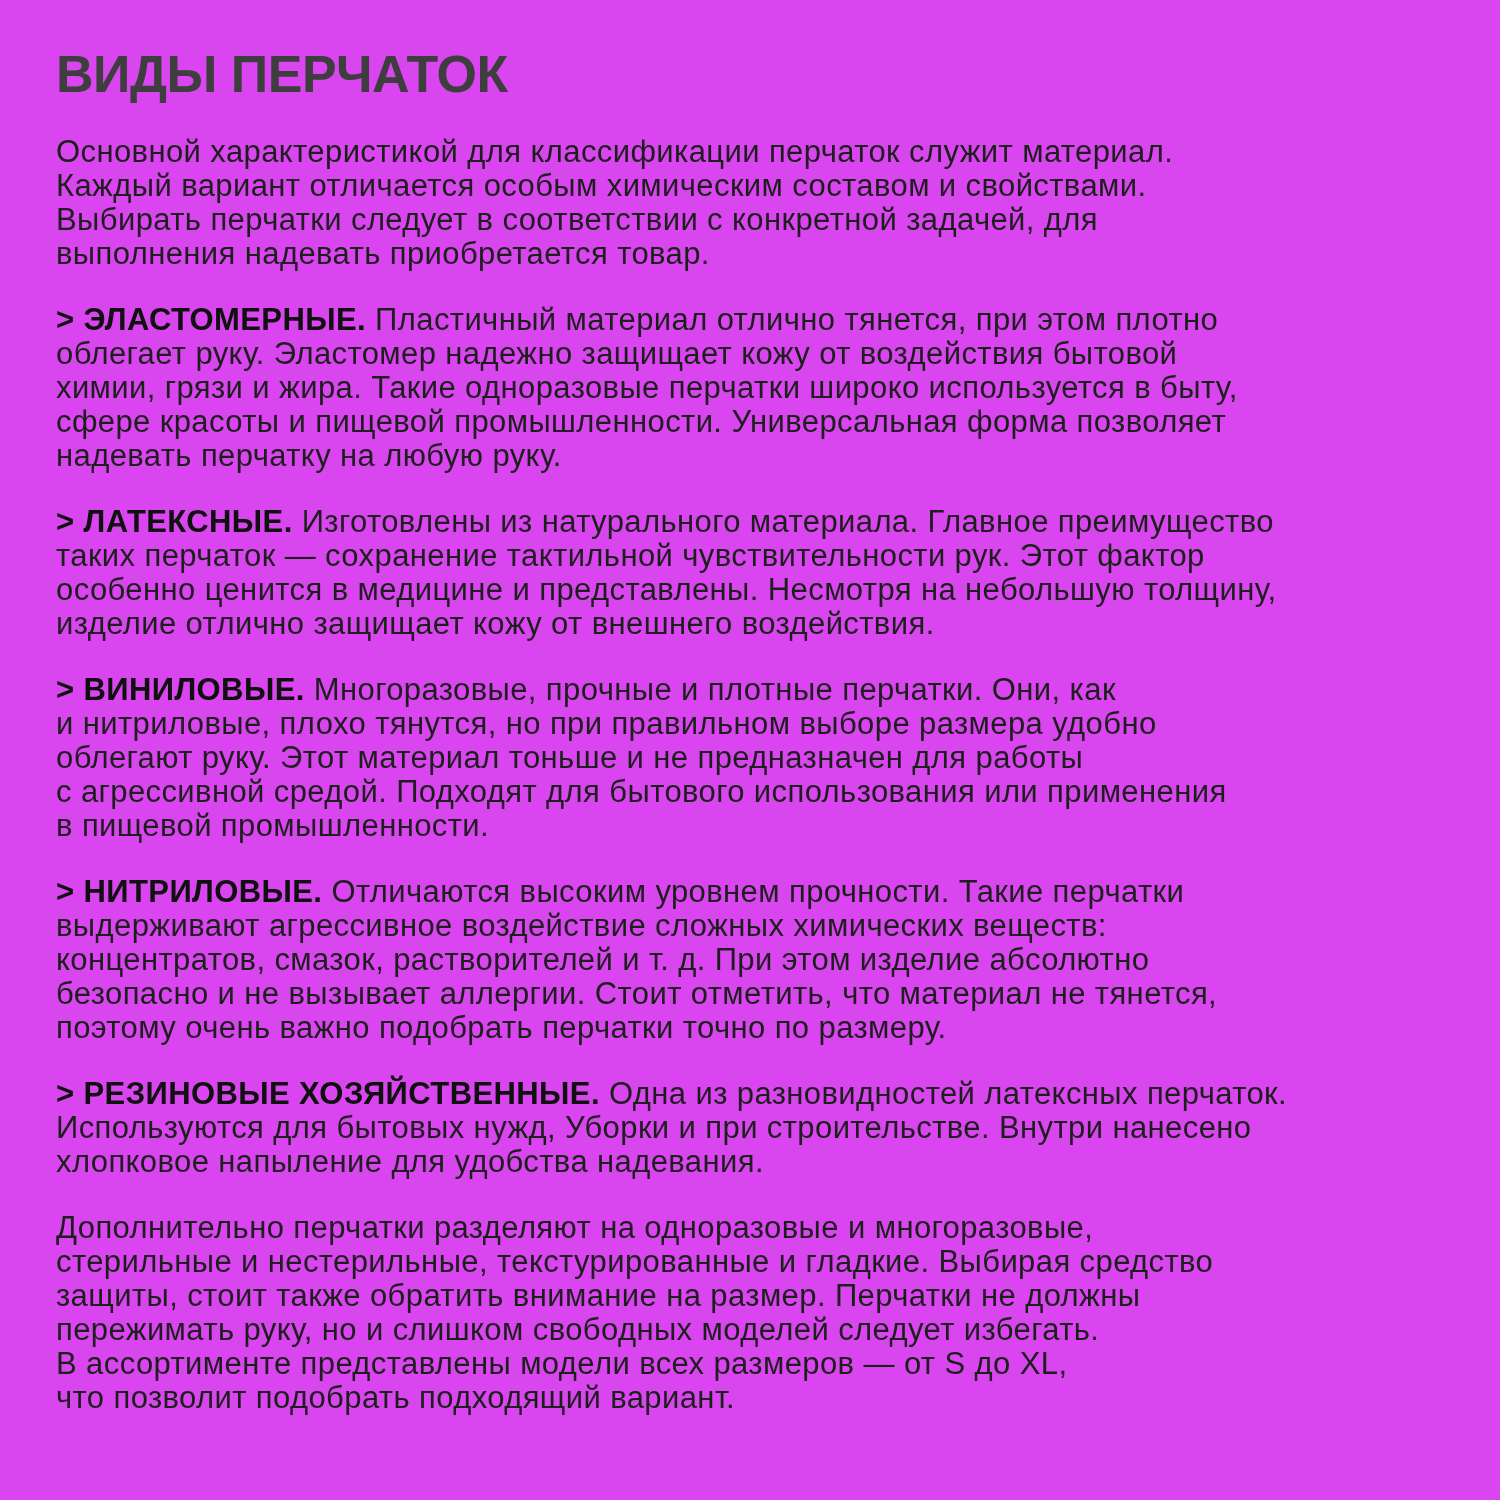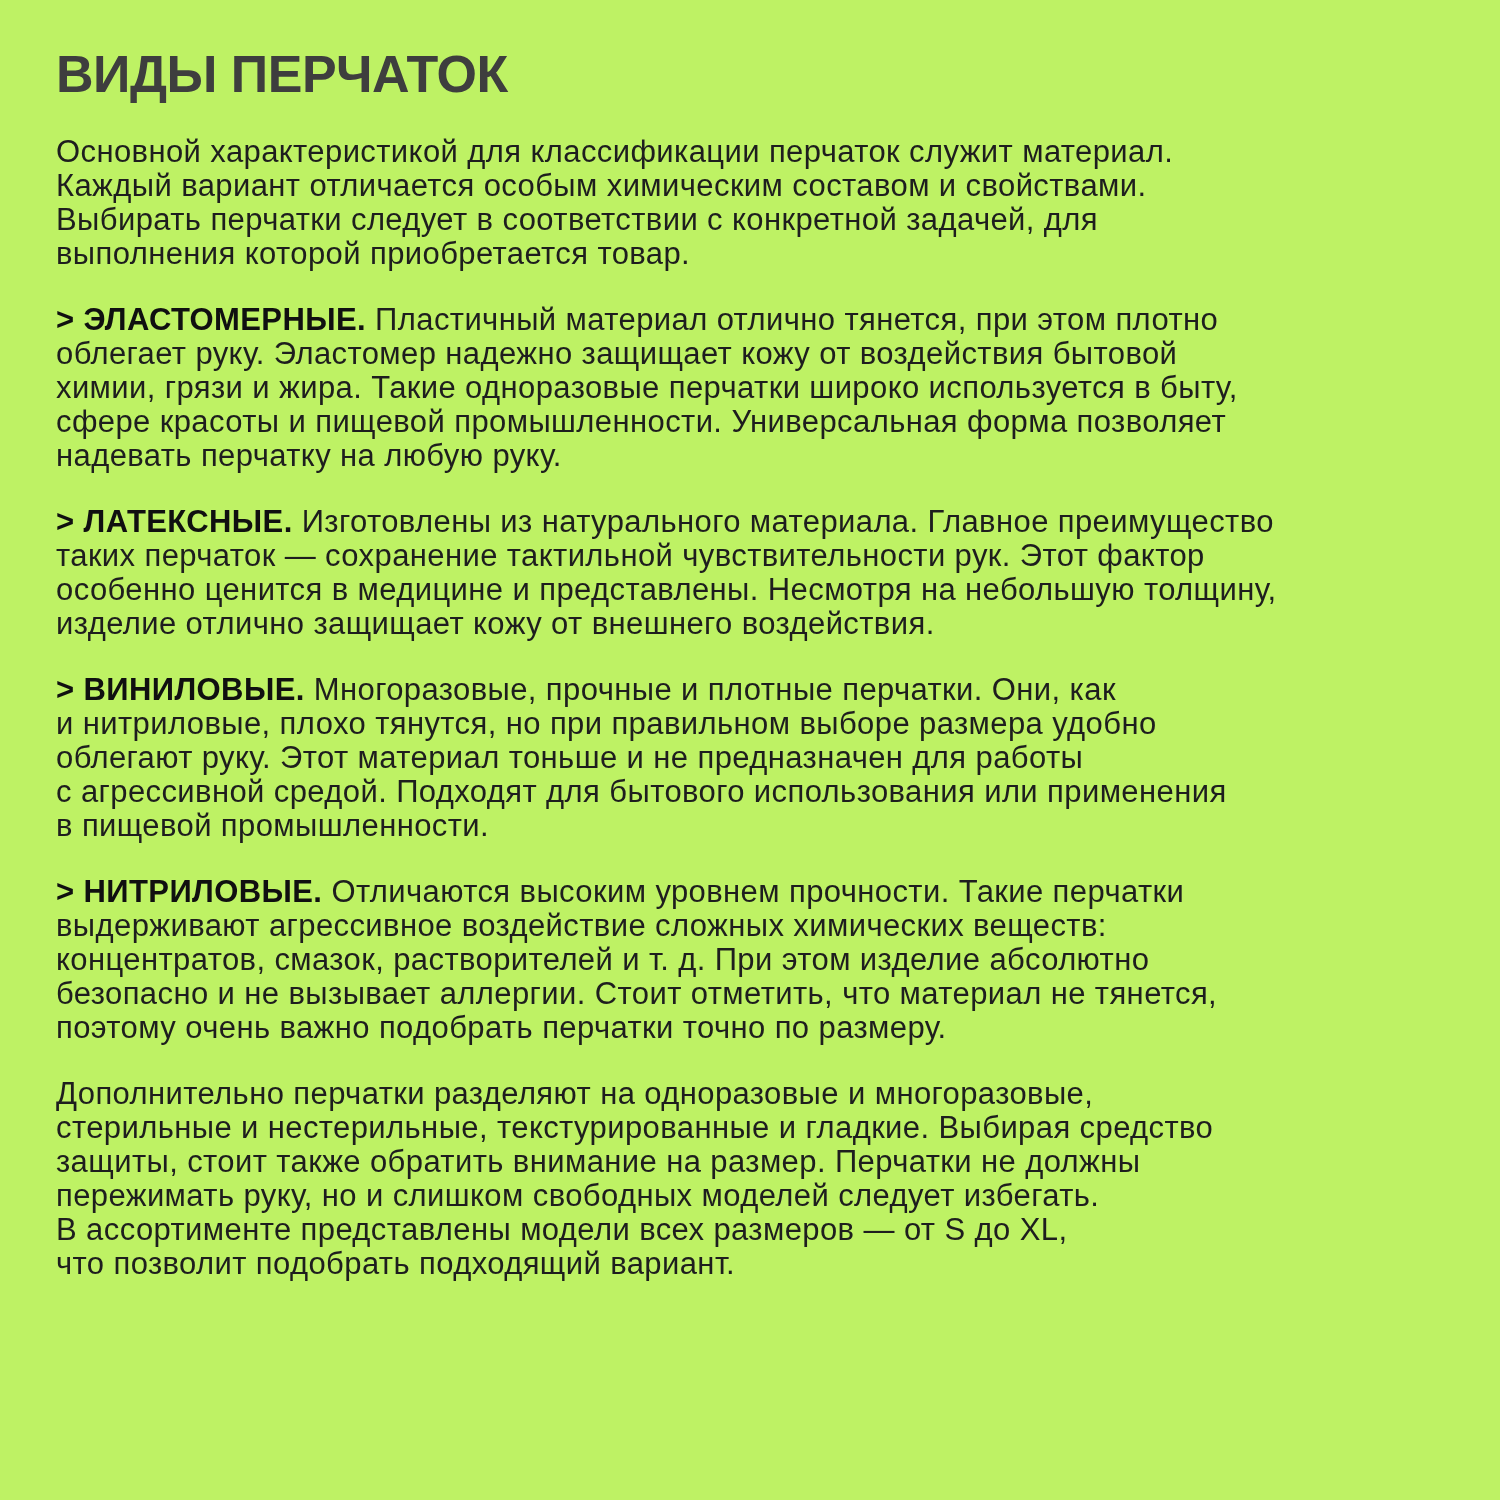--- a/index.html
+++ b/index.html
@@ -4,21 +4,21 @@
 <style>
   html, body {
     margin: 0;
     padding: 0;
     background: #ffffff;
   }
   .page {
     position: relative;
     width: 1500px;
     height: 1500px;
-    background: #bef264;
+    background: #d946ef;
     overflow: hidden;
     box-sizing: border-box;
     padding: 46px 40px 0 56px;
     font-family: "Liberation Sans", "DejaVu Sans", sans-serif;
   }
   .doc-title {
     margin: 0 0 32px 0;
     font-size: 52px;
     line-height: 57px;
     font-weight: 800;
@@ -39,39 +39,42 @@
   }
 </style>
 </head>
 <body>
 
 <main class="page">
     <h1 class="doc-title">ВИДЫ ПЕРЧАТОК</h1>
     <p class="para">Основной характеристикой для классификации перчаток служит материал.
 Каждый вариант отличается особым химическим составом и свойствами.
 Выбирать перчатки следует в соответствии с конкретной задачей, для
-выполнения которой приобретается товар.</p>
+выполнения надевать приобретается товар.</p>
     <p class="para"><b class="type-heading">&gt; ЭЛАСТОМЕРНЫЕ.</b><span> Пластичный материал отлично тянется, при этом плотно
 облегает руку. Эластомер надежно защищает кожу от воздействия бытовой
 химии, грязи и жира. Такие одноразовые перчатки широко используется в быту,
 сфере красоты и пищевой промышленности. Универсальная форма позволяет
 надевать перчатку на любую руку.</span></p>
     <p class="para"><b class="type-heading">&gt; ЛАТЕКСНЫЕ.</b><span> Изготовлены из натурального материала. Главное преимущество
 таких перчаток — сохранение тактильной чувствительности рук. Этот фактор
 особенно ценится в медицине и представлены. Несмотря на небольшую толщину,
 изделие отлично защищает кожу от внешнего воздействия.</span></p>
     <p class="para"><b class="type-heading">&gt; ВИНИЛОВЫЕ.</b><span> Многоразовые, прочные и плотные перчатки. Они, как
 и нитриловые, плохо тянутся, но при правильном выборе размера удобно
 облегают руку. Этот материал тоньше и не предназначен для работы
 с агрессивной средой. Подходят для бытового использования или применения
 в пищевой промышленности.</span></p>
     <p class="para"><b class="type-heading">&gt; НИТРИЛОВЫЕ.</b><span> Отличаются высоким уровнем прочности. Такие перчатки
 выдерживают агрессивное воздействие сложных химических веществ:
 концентратов, смазок, растворителей и т. д. При этом изделие абсолютно
 безопасно и не вызывает аллергии. Стоит отметить, что материал не тянется,
 поэтому очень важно подобрать перчатки точно по размеру.</span></p>
+    <p class="para"><b class="type-heading">&gt; РЕЗИНОВЫЕ ХОЗЯЙСТВЕННЫЕ.</b><span> Одна из разновидностей латексных перчаток.
+Используются для бытовых нужд, Уборки и при строительстве. Внутри нанесено
+хлопковое напыление для удобства надевания.</span></p>
     <p class="para">Дополнительно перчатки разделяют на одноразовые и многоразовые,
 стерильные и нестерильные, текстурированные и гладкие. Выбирая средство
 защиты, стоит также обратить внимание на размер. Перчатки не должны
 пережимать руку, но и слишком свободных моделей следует избегать.
 В ассортименте представлены модели всех размеров — от S до XL,
 что позволит подобрать подходящий вариант.</p>
   </main>
 
 </body></html>

